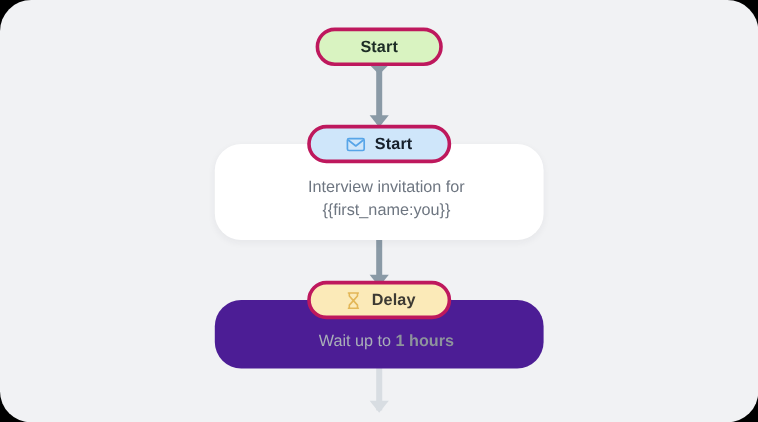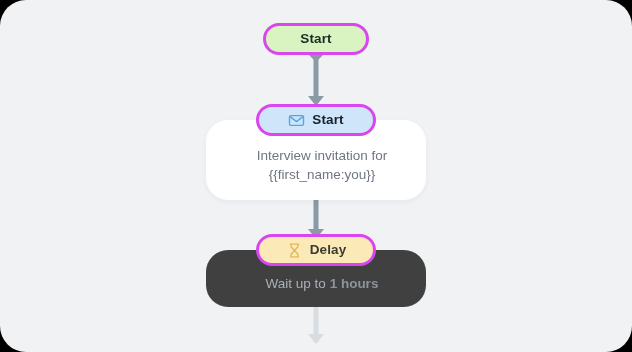--- a/index.html
+++ b/index.html
@@ -48,21 +48,21 @@
   .node-pill {
     position: relative;
     z-index: 3;
     display: flex;
     align-items: center;
     justify-content: center;
     gap: 7px;
     height: 32px;
     padding: 0 26px;
     border-radius: 16px;
-    border: 3px solid #d946ef;
+    border: 3px solid #be185d;
     box-sizing: border-box;
     font-size: 13.5px;
     font-weight: bold;
     letter-spacing: 0.1px;
     white-space: nowrap;
   }
   .pill-start {
     background: #d9f3c1;
     color: #1d2d26;
     min-width: 106px;
@@ -85,32 +85,32 @@
     height: 17px;
   }
   .pill-icon svg { display: block; }
   .pill-label { line-height: 1; }
 
   
   .node-card {
     position: relative;
     z-index: 1;
     margin-top: -16px;
-    width: 220px;
+    width: 274px;
     box-sizing: border-box;
     padding: 27px 18px 16px 30px;
     border-radius: 22px;
     text-align: center;
   }
   .card-email {
     background: #ffffff;
     box-shadow: 0 2px 6px rgba(30, 40, 60, 0.05);
   }
   .card-delay {
-    background: #404040;
+    background: #4c1d95;
     padding-top: 25px;
     padding-bottom: 14px;
   }
   .card-text {
     font-size: 13.5px;
     line-height: 1.38;
     color: #6e7681;
     margin: 0;
     white-space: pre-line;
   }

